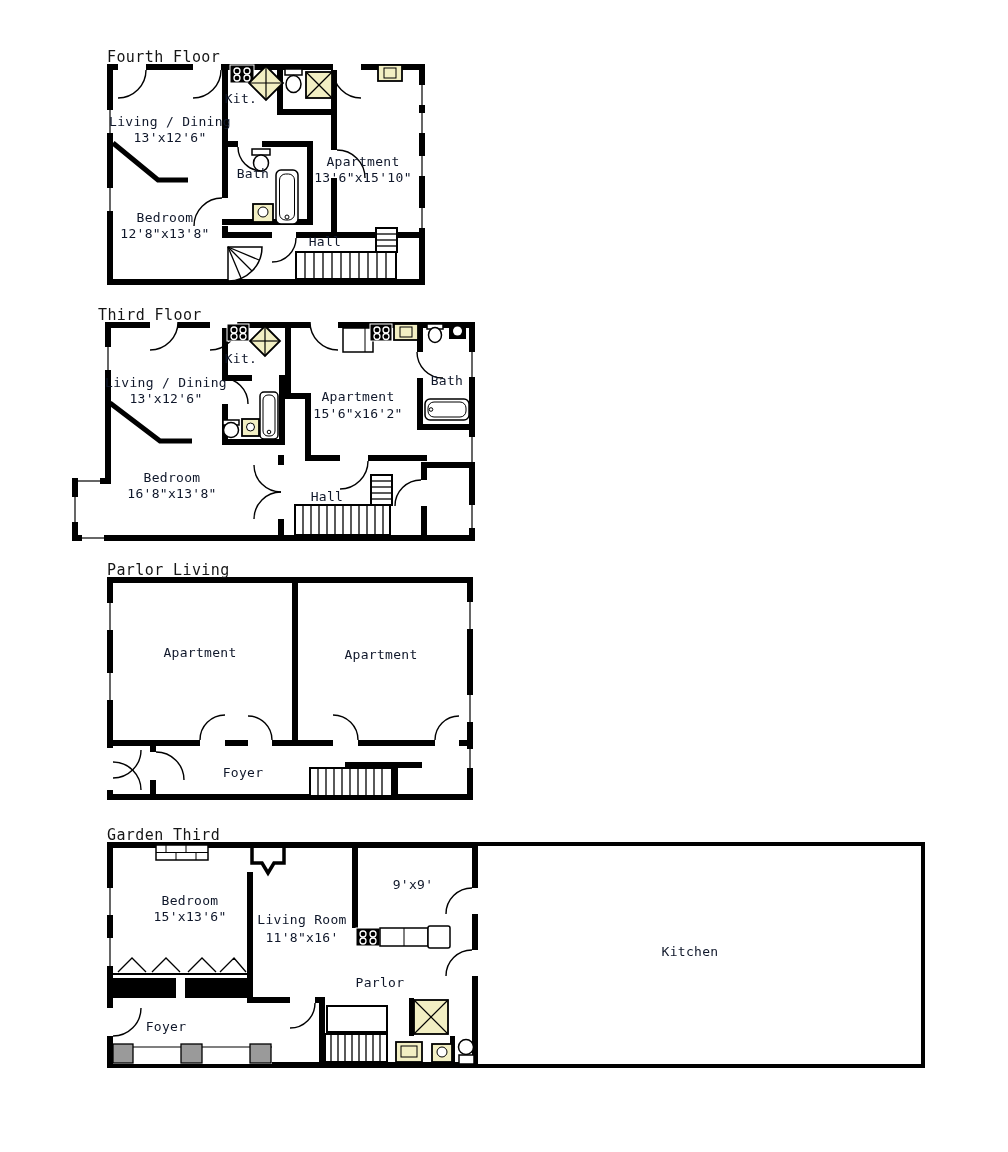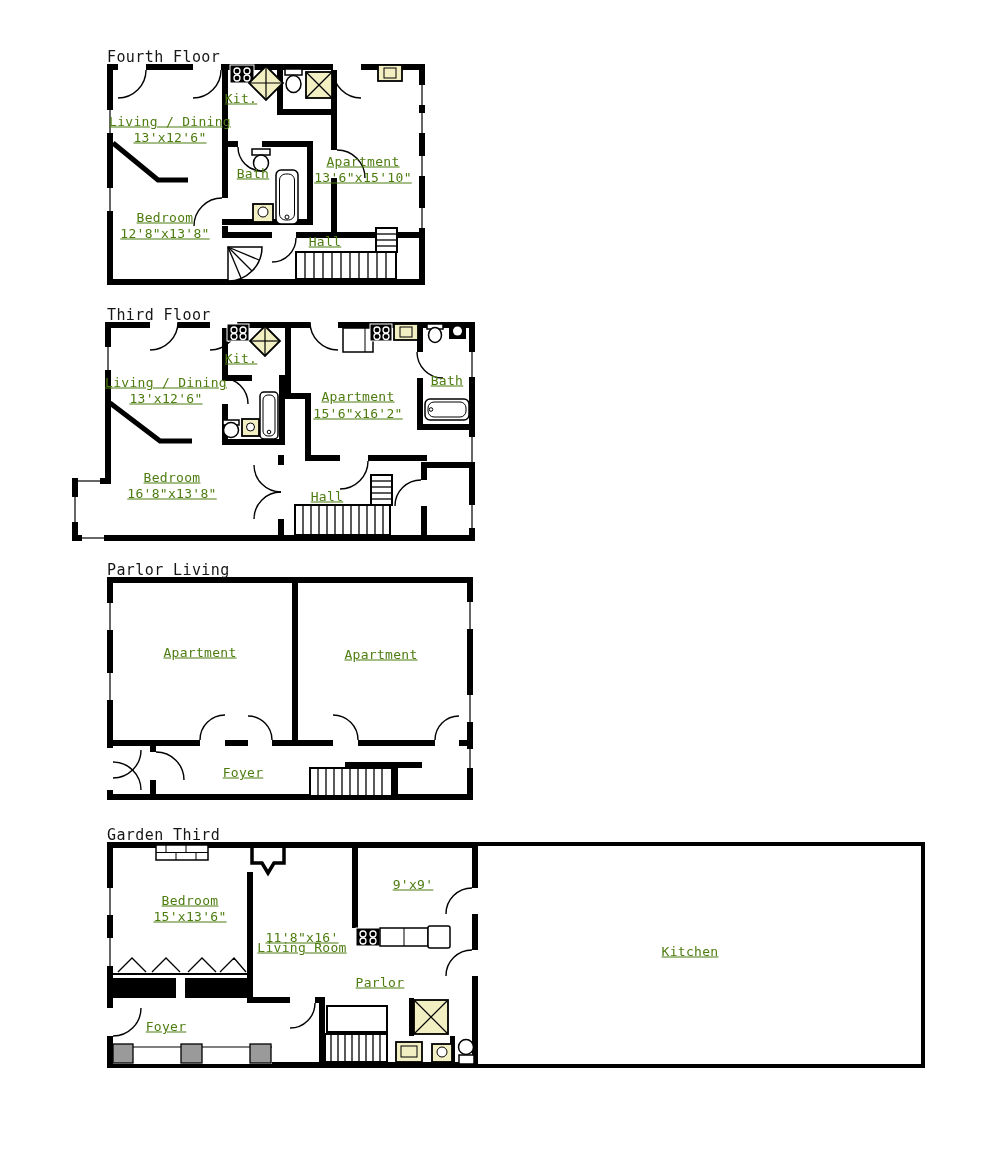--- a/index.html
+++ b/index.html
@@ -1,20 +1,20 @@
 <!DOCTYPE html>
 <html><head>
 <meta charset="utf-8">
 <style>
   html,body{margin:0;padding:0;background:#ffffff;}
   .stage{position:relative;width:1008px;height:1152px;background:#ffffff;
          font-family:"DejaVu Sans Mono",monospace;overflow:hidden;}
   .stage svg{position:absolute;left:0;top:0;}
   .lbl{position:absolute;transform:translate(-50%,-50%);font-size:13px;
-       letter-spacing:.3px;color:#4d7c0f;white-space:nowrap;text-decoration:underline;}
+       letter-spacing:.3px;color:#0f172a;white-space:nowrap;}
   .title{position:absolute;font-size:15px;letter-spacing:.4px;color:#161616;white-space:nowrap;}
   
   .w{fill:#000000;}
   .win{fill:#ffffff;}
   .wl{stroke:#000;stroke-width:1.2;}
   .arc{fill:none;stroke:#000;stroke-width:1.4;}
   .fx{fill:#ffffff;stroke:#000;stroke-width:1.5;}
   .fx1{fill:none;stroke:#000;stroke-width:1;}
   .sky{fill:#f2efc3;stroke:#000;stroke-width:1.8;}
   .skx{stroke:#000;stroke-width:1.2;}
@@ -431,39 +431,39 @@
   <span class="lbl" style="left:170px;top:121px">Living / Dining</span>
   <span class="lbl" style="left:170px;top:137px">13'x12'6"</span>
   <span class="lbl" style="left:241px;top:98px">Kit.</span>
   <span class="lbl" style="left:253px;top:173px">Bath</span>
   <span class="lbl" style="left:363px;top:161px">Apartment</span>
   <span class="lbl" style="left:363px;top:177px">13'6"x15'10"</span>
   <span class="lbl" style="left:165px;top:217px">Bedroom</span>
   <span class="lbl" style="left:165px;top:233px">12'8"x13'8"</span>
   <span class="lbl" style="left:325px;top:241px">Hall</span>
 
-  <span class="title" style="left:107px;top:306px">Third Floor</span>
+  <span class="title" style="left:98px;top:306px">Third Floor</span>
   <span class="lbl" style="left:166px;top:382px">Living / Dining</span>
   <span class="lbl" style="left:166px;top:398px">13'x12'6"</span>
   <span class="lbl" style="left:241px;top:358px">Kit.</span>
   <span class="lbl" style="left:358px;top:396px">Apartment</span>
   <span class="lbl" style="left:358px;top:413px">15'6"x16'2"</span>
   <span class="lbl" style="left:447px;top:380px">Bath</span>
   <span class="lbl" style="left:172px;top:477px">Bedroom</span>
   <span class="lbl" style="left:172px;top:493px">16'8"x13'8"</span>
   <span class="lbl" style="left:327px;top:496px">Hall</span>
 
   <span class="title" style="left:107px;top:561px">Parlor Living</span>
   <span class="lbl" style="left:200px;top:652px">Apartment</span>
   <span class="lbl" style="left:381px;top:654px">Apartment</span>
   <span class="lbl" style="left:243px;top:772px">Foyer</span>
 
   <span class="title" style="left:107px;top:826px">Garden Third</span>
   <span class="lbl" style="left:190px;top:900px">Bedroom</span>
   <span class="lbl" style="left:190px;top:916px">15'x13'6"</span>
-  <span class="lbl" style="left:302px;top:947px">Living Room</span>
+  <span class="lbl" style="left:302px;top:919px">Living Room</span>
   <span class="lbl" style="left:302px;top:937px">11'8"x16'</span>
   <span class="lbl" style="left:413px;top:884px">9'x9'</span>
   <span class="lbl" style="left:380px;top:982px">Parlor</span>
   <span class="lbl" style="left:166px;top:1026px">Foyer</span>
   <span class="lbl" style="left:690px;top:951px">Kitchen</span>
 
 </div>
 
 </body></html>

